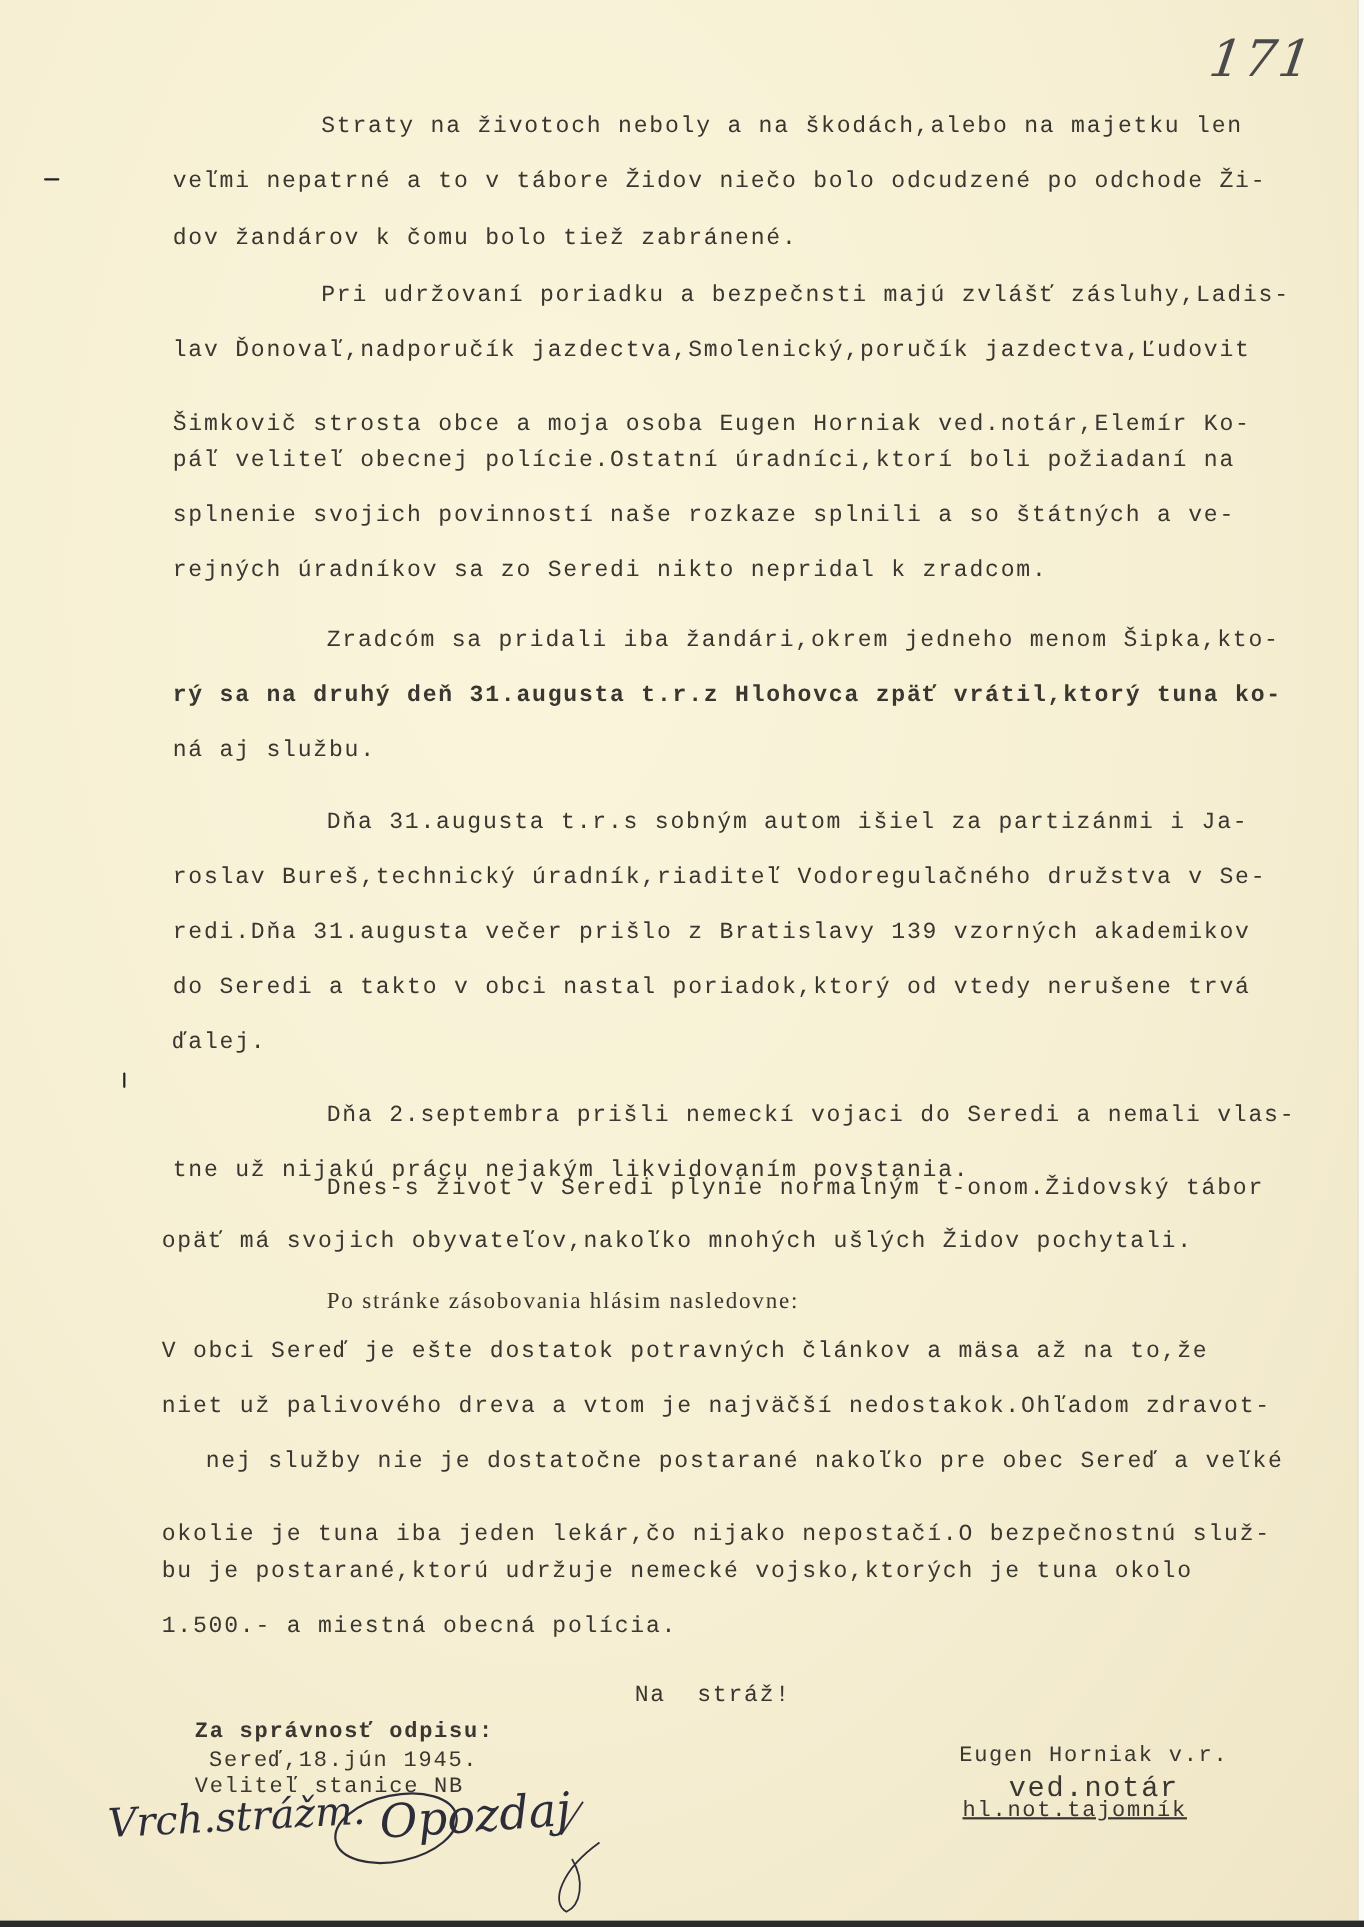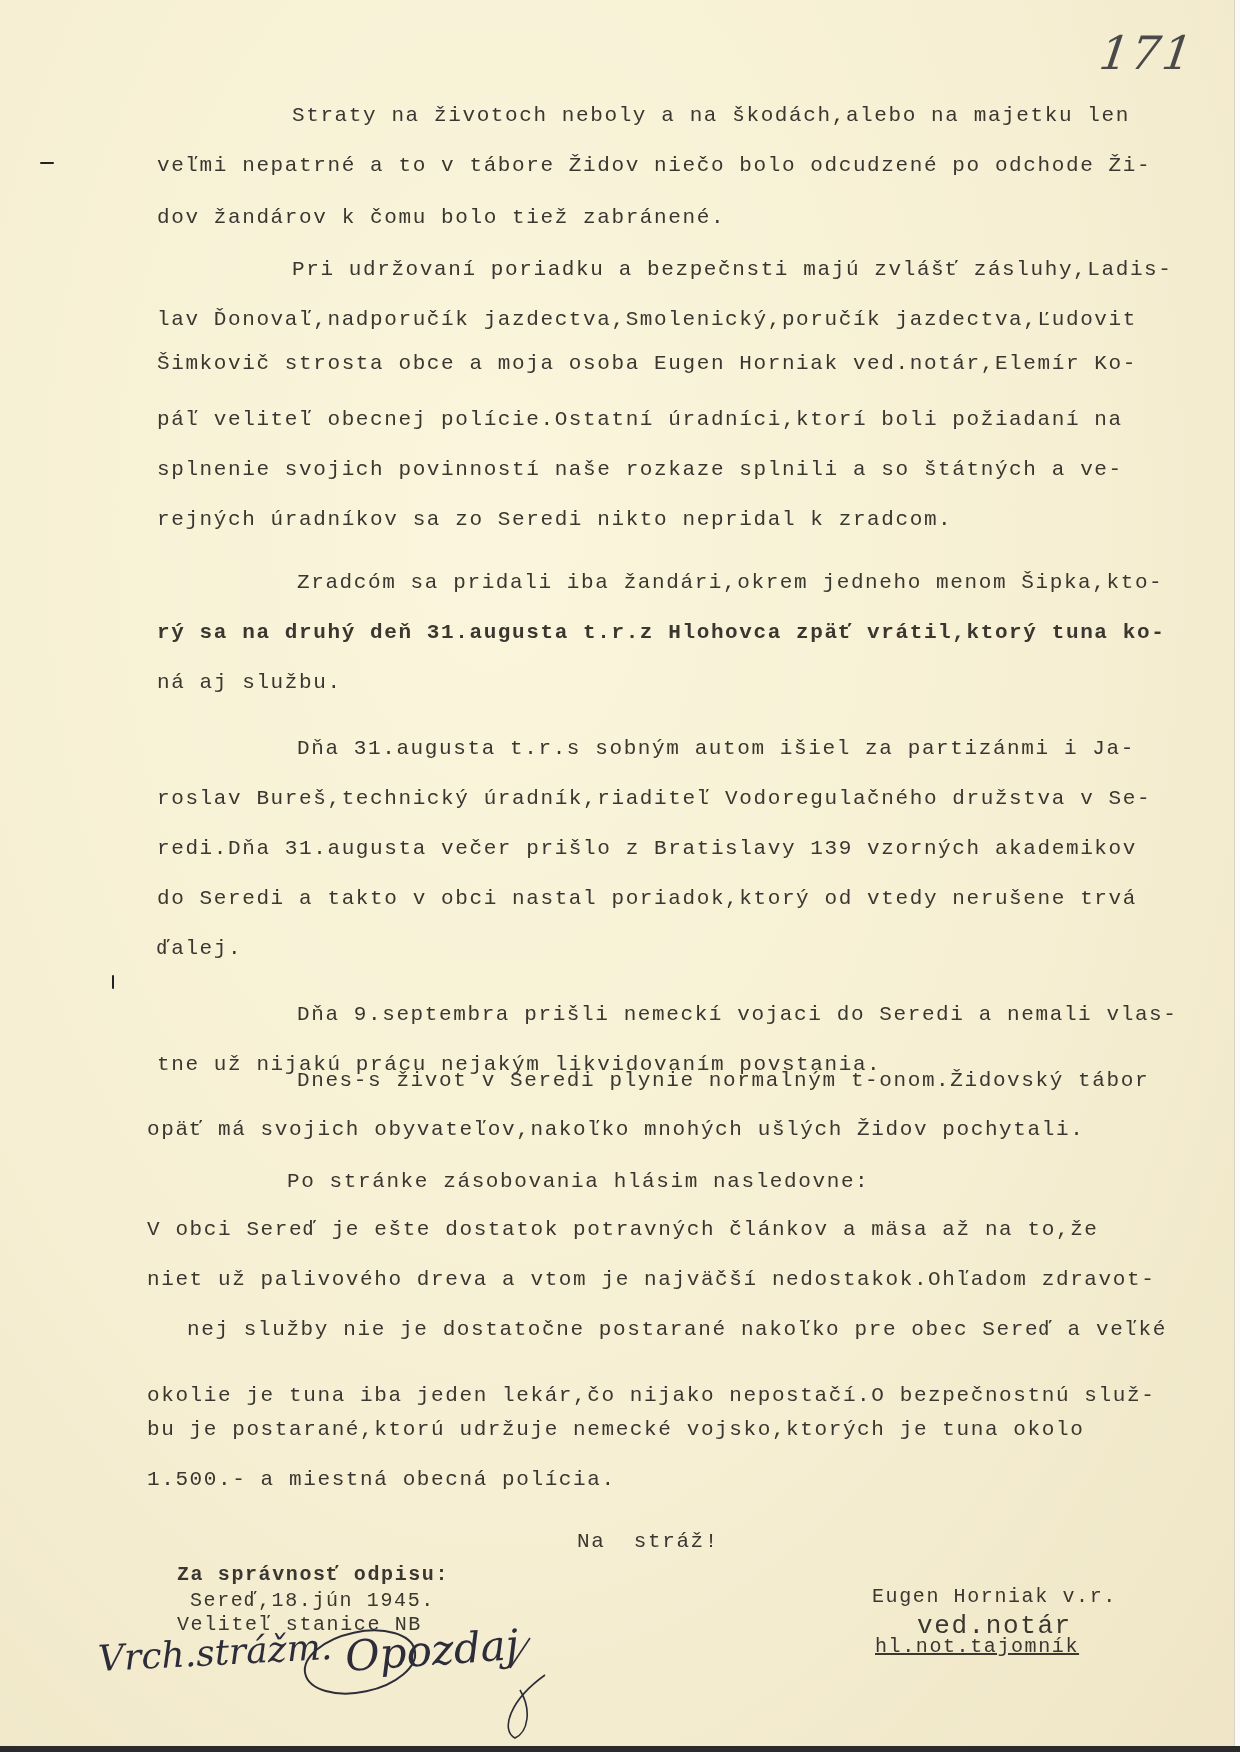--- a/index.html
+++ b/index.html
@@ -53,42 +53,42 @@
 
 <div class="speck" style="left:40px;top:162px;width:14px;height:2px;"></div>
 <div class="speck" style="left:112px;top:975px;width:2px;height:14px;"></div>
 
 <div class="line" style="left:292px;top:104px;">Straty na životoch neboly a na škodách,alebo na majetku len</div>
 <div class="line" style="left:157px;top:154px;">veľmi nepatrné a to v tábore Židov niečo bolo odcudzené po odchode Ži-</div>
 <div class="line" style="left:157px;top:206px;">dov žandárov k čomu bolo tiež zabránené.</div>
 
 <div class="line" style="left:292px;top:258px;">Pri udržovaní poriadku a bezpečnsti majú zvlášť zásluhy,Ladis-</div>
 <div class="line" style="left:157px;top:308px;">lav Ďonovaľ,nadporučík jazdectva,Smolenický,poručík jazdectva,Ľudovit</div>
-<div class="line" style="left:157px;top:352px;">Šimkovič strosta obce a moja osoba Eugen Horniak ved.notár,Elemír Ko-</div>
+<div class="line" style="left:157px;top:375px;">Šimkovič strosta obce a moja osoba Eugen Horniak ved.notár,Elemír Ko-</div>
 <div class="line" style="left:157px;top:408px;">páľ veliteľ obecnej polície.Ostatní úradníci,ktorí boli požiadaní na</div>
 <div class="line" style="left:157px;top:458px;">splnenie svojich povinností naše rozkaze splnili a so štátných a ve-</div>
 <div class="line" style="left:157px;top:508px;">rejných úradníkov sa zo Seredi nikto nepridal k zradcom.</div>
 
 <div class="line" style="left:297px;top:571px;">Zradcóm sa pridali iba žandári,okrem jedneho menom Šipka,kto-</div>
 <div class="line" style="left:157px;top:621px;font-weight:bold;">rý sa na druhý deň 31.augusta t.r.z Hlohovca zpäť vrátil,ktorý tuna ko-</div>
 <div class="line" style="left:157px;top:671px;">ná aj službu.</div>
 
 <div class="line" style="left:297px;top:737px;">Dňa 31.augusta t.r.s sobným autom išiel za partizánmi i Ja-</div>
 <div class="line" style="left:157px;top:787px;">roslav Bureš,technický úradník,riaditeľ Vodoregulačného družstva v Se-</div>
 <div class="line" style="left:157px;top:837px;">redi.Dňa 31.augusta večer prišlo z Bratislavy 139 vzorných akademikov</div>
 <div class="line" style="left:157px;top:887px;">do Seredi a takto v obci nastal poriadok,ktorý od vtedy nerušene trvá</div>
 <div class="line" style="left:157px;top:937px;">ďalej.</div>
 
-<div class="line" style="left:297px;top:1003px;">Dňa 9.septembra prišli nemeckí vojaci do Seredi a nemali vlas-</div>
+<div class="line" style="left:297px;top:1003px;">Dňa 2.septembra prišli nemeckí vojaci do Seredi a nemali vlas-</div>
 <div class="line" style="left:157px;top:1053px;">tne už nijakú prácu nejakým likvidovaním povstania.</div>
 
 <div class="line" style="left:297px;top:1069px;">Dnes-s život v Seredi plynie normalným t-onom.Židovský tábor</div>
 <div class="line" style="left:147px;top:1118px;">opäť má svojich obyvateľov,nakoľko mnohých ušlých Židov pochytali.</div>
 
-<div class="line" style="left:287px;top:1170px;">Po stránke zásobovania hlásim nasledovne:</div>
+<div class="line" style="left:297px;top:1170px;font-family:Liberation Serif, serif;">Po stránke zásobovania hlásim nasledovne:</div>
 <div class="line" style="left:147px;top:1218px;">V obci Sereď je ešte dostatok potravných článkov a mäsa až na to,že</div>
 <div class="line" style="left:147px;top:1268px;">niet už palivového dreva a vtom je najväčší nedostakok.Ohľadom zdravot-</div>
 <div class="line" style="left:147px;top:1318px;margin-left:40px;">nej služby nie je dostatočne postarané nakoľko pre obec Sereď a veľké</div>
 <div class="line" style="left:147px;top:1368px;margin-top:16px;">okolie je tuna iba jeden lekár,čo nijako nepostačí.O bezpečnostnú služ-</div>
 <div class="line" style="left:147px;top:1418px;">bu je postarané,ktorú udržuje nemecké vojsko,ktorých je tuna okolo</div>
 <div class="line" style="left:147px;top:1468px;">1.500.- a miestná obecná polícia.</div>
 
 <div class="line" style="left:577px;top:1530px;">Na  stráž!</div>
 
 <div class="line" style="left:177px;top:1563px;font-size:20px;font-weight:bold;">Za správnosť odpisu:</div>

